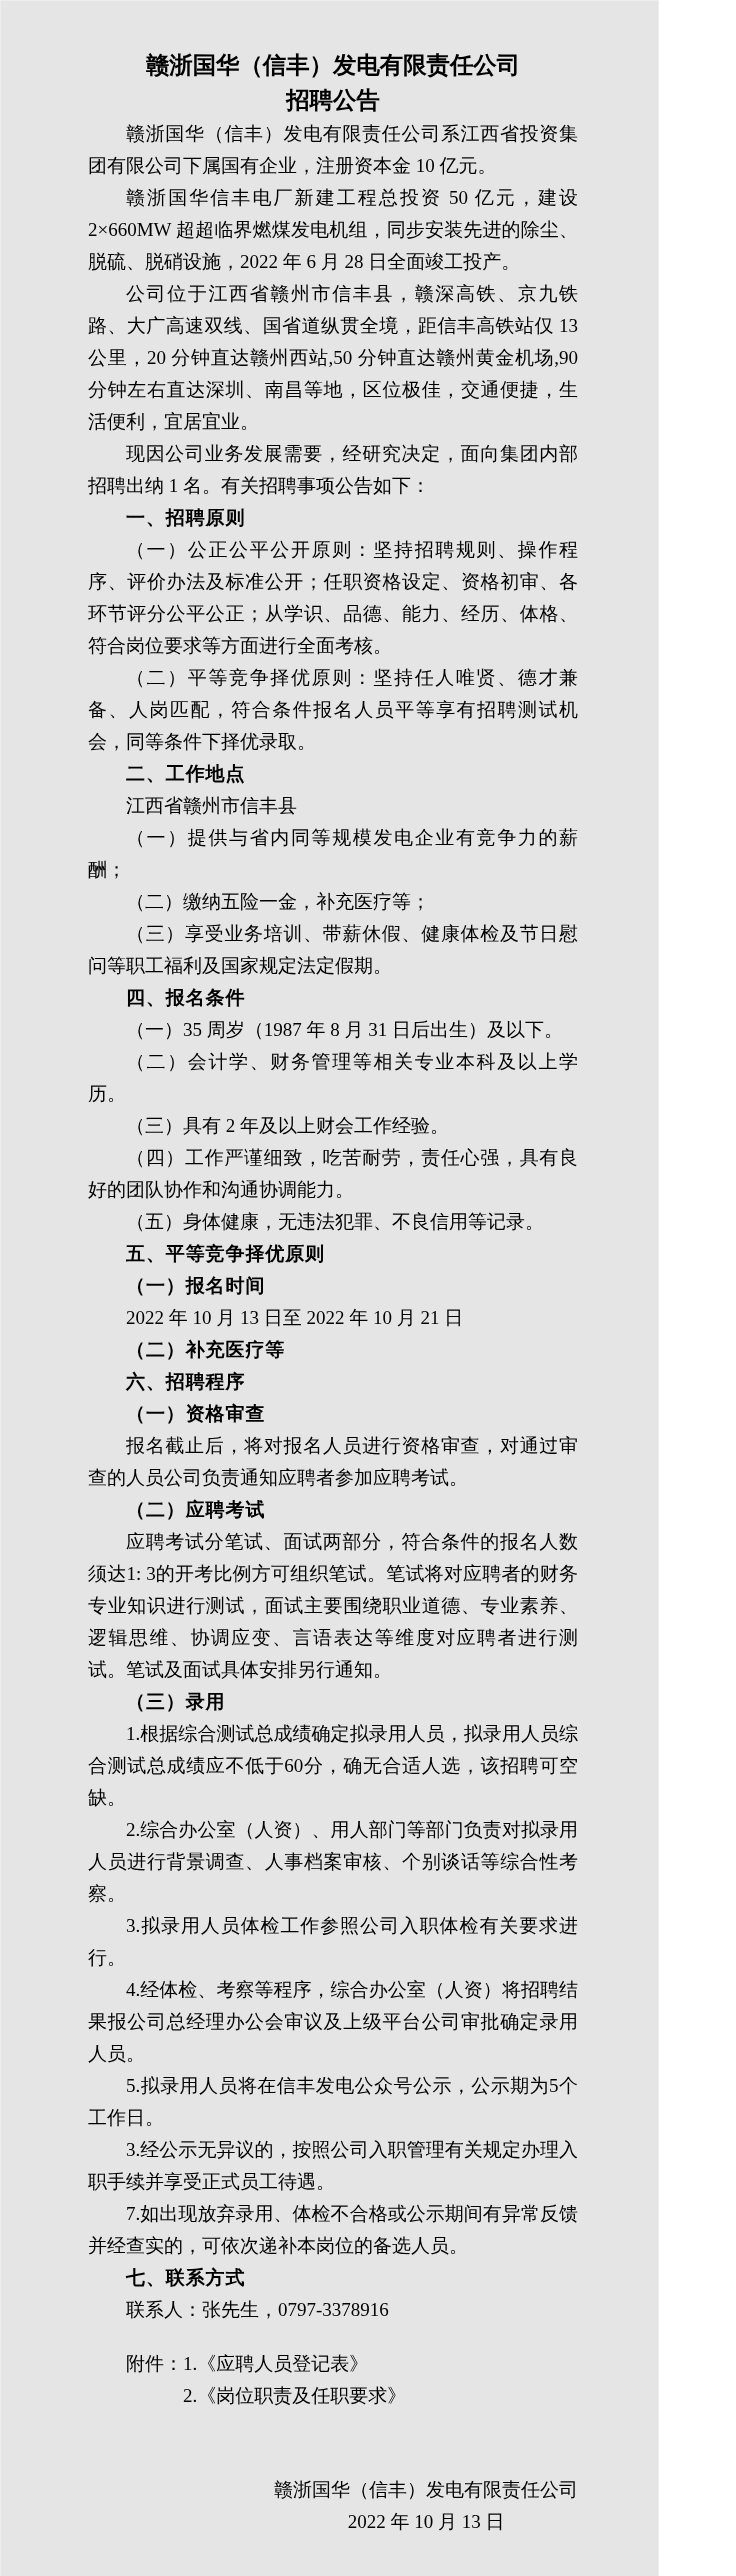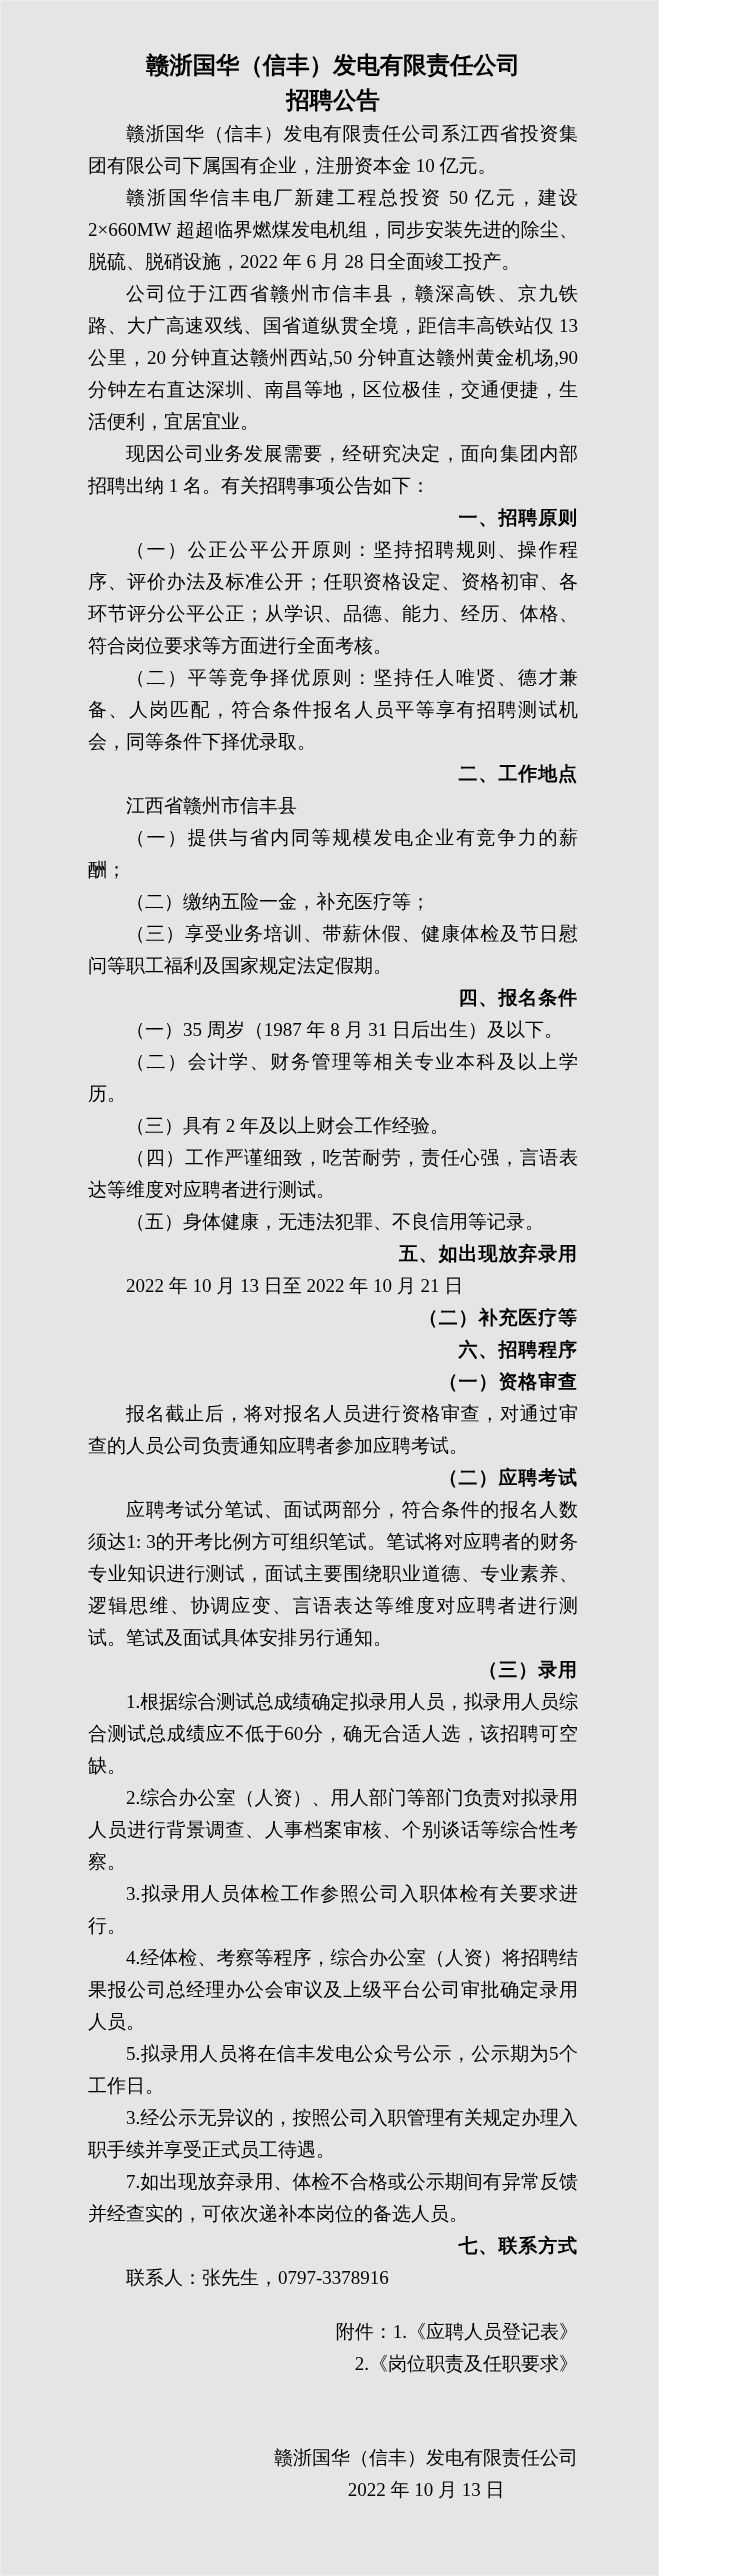--- a/index.html
+++ b/index.html
@@ -18,21 +18,21 @@
   }
   .doc-title {
     margin: 0;
     text-align: center;
     font-weight: 700;
     font-size: 23.4px;
     line-height: 35px;
     font-family: "Liberation Serif", "DejaVu Serif", serif;
   }
   .doc-title.second { }
-  .block { margin: 0; text-align: right; }
+  .block { margin: 0; }
   .para {
     text-indent: 2em;
     text-align: justify;
   }
   .heading, .subheading {
     text-indent: 2em;
     font-weight: 700;
     font-family: "Liberation Sans", "DejaVu Sans", sans-serif;
     letter-spacing: 0.9px;
   }
@@ -67,23 +67,24 @@
       <div class="block para">（二）平等竞争择优原则：坚持任人唯贤、德才兼备、人岗匹配，符合条件报名人员平等享有招聘测试机会，同等条件下择优录取。</div>
       <div class="block heading">二、工作地点</div>
       <div class="block para">江西省赣州市信丰县</div>
       <div class="block para">（一）提供与省内同等规模发电企业有竞争力的薪酬；</div>
       <div class="block para">（二）缴纳五险一金，补充医疗等；</div>
       <div class="block para">（三）享受业务培训、带薪休假、健康体检及节日慰问等职工福利及国家规定法定假期。</div>
       <div class="block heading">四、报名条件</div>
       <div class="block para">（一）35 周岁（1987 年 8 月 31 日后出生）及以下。</div>
       <div class="block para">（二）会计学、财务管理等相关专业本科及以上学历。</div>
       <div class="block para">（三）具有 2 年及以上财会工作经验。</div>
-      <div class="block para">（四）工作严谨细致，吃苦耐劳，责任心强，言语表达等维度对应聘者进行测试。</div>
+      <div class="block para">（四）工作严谨细致，吃苦耐劳，责任心强，具有良好的团队协作和沟通协调能力。</div>
       <div class="block para">（五）身体健康，无违法犯罪、不良信用等记录。</div>
-      <div class="block heading">五、如出现放弃录用</div>
+      <div class="block heading">五、平等竞争择优原则</div>
+      <div class="block subheading">（一）报名时间</div>
       <div class="block para">2022 年 10 月 13 日至 2022 年 10 月 21 日</div>
       <div class="block subheading">（二）补充医疗等</div>
       <div class="block heading">六、招聘程序</div>
       <div class="block subheading">（一）资格审查</div>
       <div class="block para">报名截止后，将对报名人员进行资格审查，对通过审查的人员公司负责通知应聘者参加应聘考试。</div>
       <div class="block subheading">（二）应聘考试</div>
       <div class="block para">应聘考试分笔试、面试两部分，符合条件的报名人数须达1: 3的开考比例方可组织笔试。笔试将对应聘者的财务专业知识进行测试，面试主要围绕职业道德、专业素养、逻辑思维、协调应变、言语表达等维度对应聘者进行测试。笔试及面试具体安排另行通知。</div>
       <div class="block subheading">（三）录用</div>
       <div class="block para">1.根据综合测试总成绩确定拟录用人员，拟录用人员综合测试总成绩应不低于60分，确无合适人选，该招聘可空缺。</div>
       <div class="block para">2.综合办公室（人资）、用人部门等部门负责对拟录用人员进行背景调查、人事档案审核、个别谈话等综合性考察。</div>

